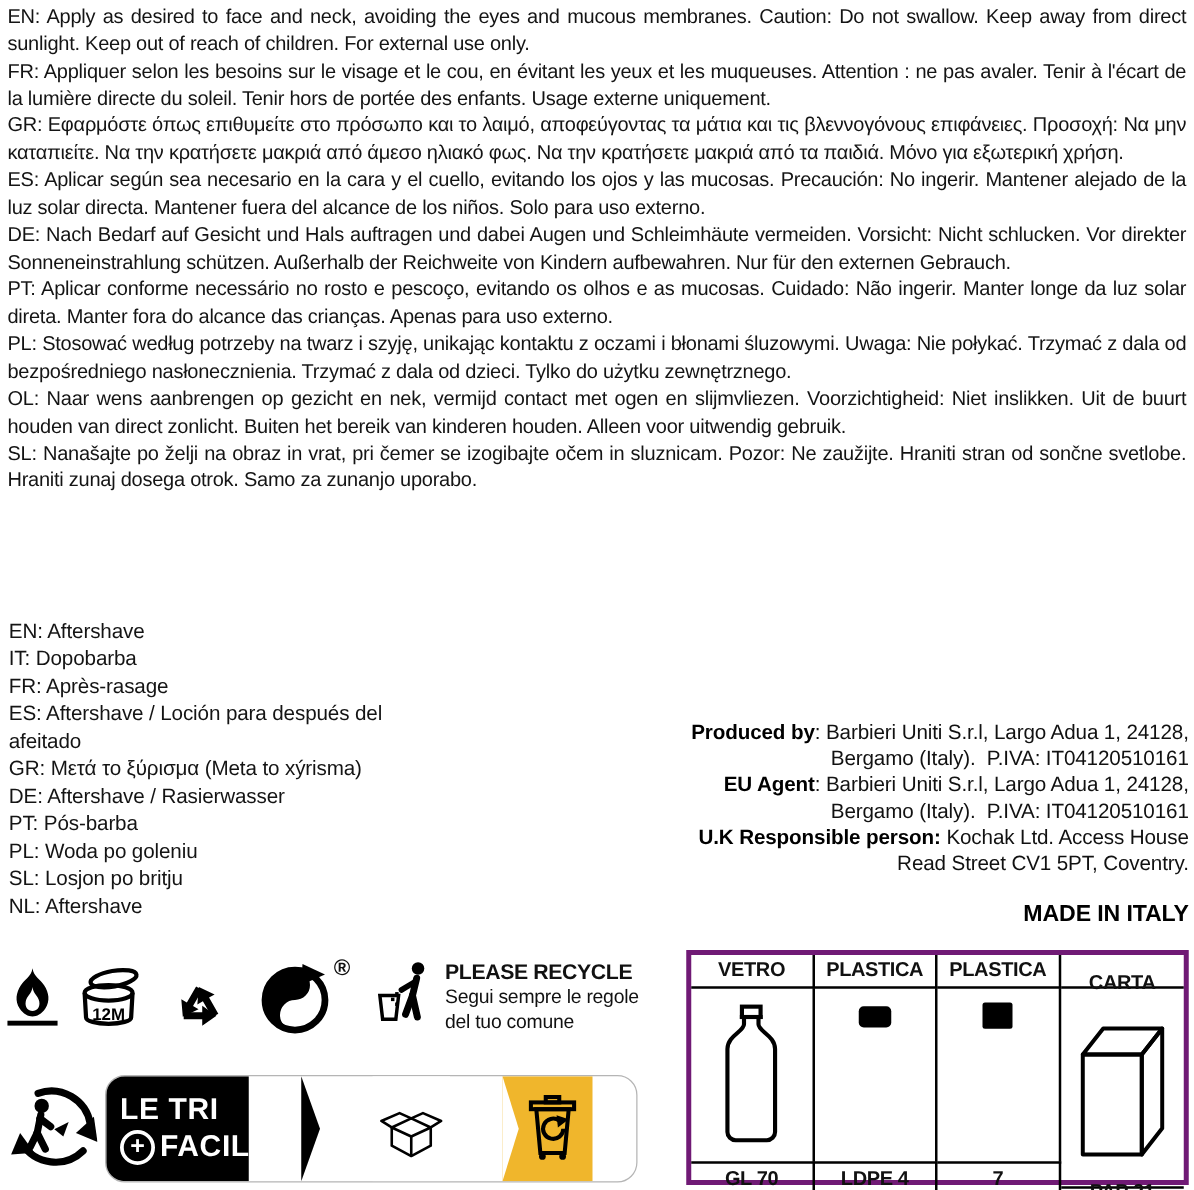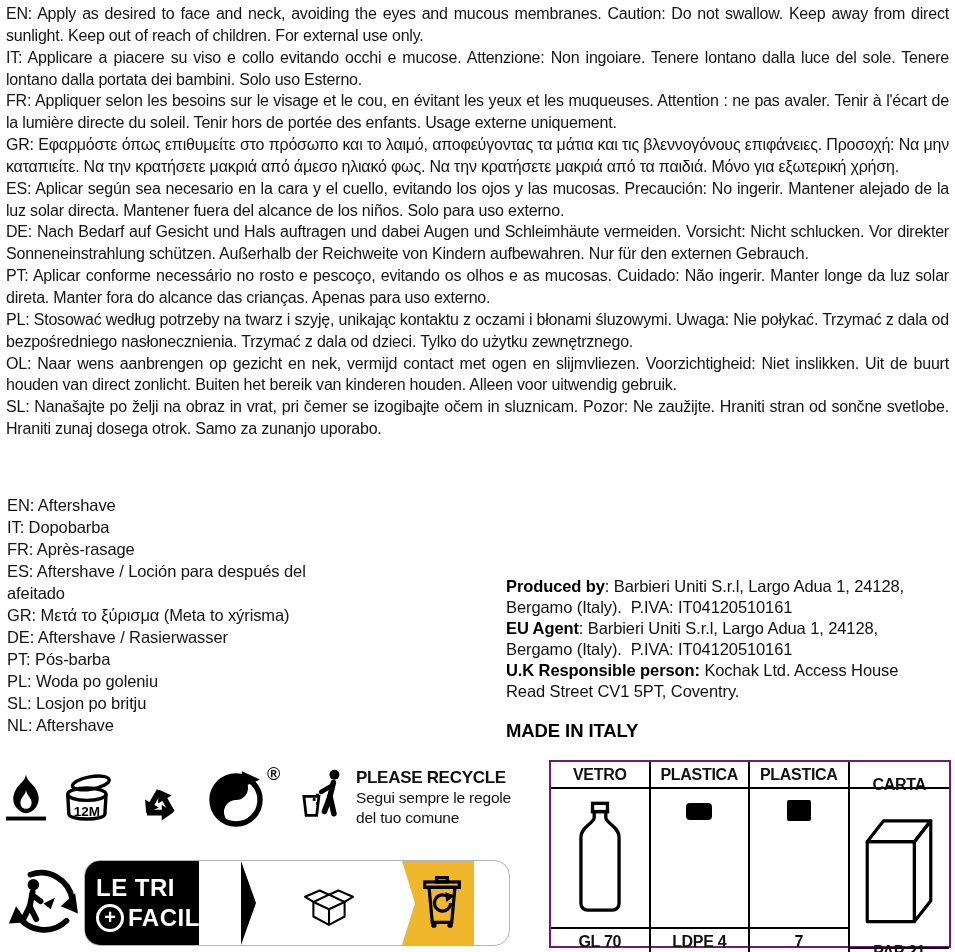--- a/index.html
+++ b/index.html
@@ -6,21 +6,21 @@
   body{width:955px;height:952px;position:relative;font-family:"Liberation Sans",sans-serif;color:#111;overflow:hidden;}
 
   
   .directions{position:absolute;top:3px;left:6px;width:943px;font-size:16px;line-height:21.85px;letter-spacing:-0.2px;text-align:justify;color:#141414;}
   .directions p{margin:0;}
 
   
   .names{position:absolute;top:494px;left:7px;width:335px;font-size:16.5px;line-height:22px;letter-spacing:-0.1px;color:#141414;}
 
   
-  .producer{position:absolute;top:576px;right:4px;width:445px;font-size:16.5px;line-height:21px;letter-spacing:-0.1px;color:#111;}
+  .producer{position:absolute;top:576px;right:4px;width:445px;text-align:right;font-size:16.5px;line-height:21px;letter-spacing:-0.1px;color:#111;}
   .producer strong{font-weight:bold;color:#000;}
   .made-in{margin-top:18px;font-weight:bold;font-size:18.5px;color:#000;}
 
   
   .bottom-left{position:absolute;left:0;top:758px;width:545px;height:194px;}
   .sym{position:absolute;}
   .recycle-note{position:absolute;left:356px;top:10px;width:180px;}
   .recycle-note .rn-title{font-weight:bold;font-size:17px;letter-spacing:-0.3px;}
   .recycle-note .rn-line{font-size:15.5px;line-height:20px;letter-spacing:-0.2px;}
 
@@ -41,36 +41,35 @@
   .seg-yellow{width:72px;background:var(--c-yellow,#F0B62C);position:relative;}
   .seg-yellow::before{content:"";position:absolute;left:0;top:0;width:0;height:0;border-top:42px solid transparent;border-bottom:42px solid transparent;border-left:13px solid #fff;}
   .seg-white2{width:64px;background:#fff;}
   .seg-green{flex:1;background:var(--c-green,#1B7F3C);position:relative;}
   .seg-green::before{content:"";position:absolute;left:0;top:0;width:0;height:0;border-top:42px solid transparent;border-bottom:42px solid transparent;border-left:13px solid #fff;}
   .triverre{width:50px;height:62px;border:4px solid #fff;border-radius:15px 15px 11px 11px;display:flex;flex-direction:column;align-items:center;color:#fff;font-weight:bold;}
   .tv-ring{width:9px;height:9px;border:4px solid #fff;border-radius:50%;margin-top:4px;}
   .tv-txt{font-size:11px;line-height:12px;letter-spacing:0;}
 
   
-  .sort-table{position:absolute;left:549px;top:760px;width:402px;height:188px;border:2px solid #701a75;box-sizing:border-box;display:grid;grid-template-columns:repeat(4,1fr);grid-template-rows:27px 1fr 27px;background:#fff;}
+  .sort-table{position:absolute;left:549px;top:760px;width:402px;height:188px;border:4px solid #701a75;box-sizing:border-box;display:grid;grid-template-columns:repeat(4,1fr);grid-template-rows:27px 1fr 27px;background:#fff;}
   .st-cell{border-right:2px solid #000;display:flex;align-items:center;justify-content:center;}
   .st-cell.last{border-right:none;margin-top:20px;}
   .st-h{border-bottom:2px solid #000;font-weight:bold;font-size:16px;letter-spacing:-0.3px;}
   .st-f{border-top:2px solid #000;font-weight:bold;font-size:16px;letter-spacing:-0.3px;}
   .st-b{align-items:flex-start;}
   .st-b.center{align-items:center;}
   .cap-shape{width:26px;height:17px;background:#000;border-radius:4px;margin-top:14px;}
   .seal-shape{width:24px;height:21px;background:#000;border-radius:2px;margin-top:11px;}
 </style>
 </head>
 <body>
 
 <div class="directions">
   <p>EN: Apply as desired to face and neck, avoiding the eyes and mucous membranes. Caution: Do not swallow. Keep away from direct sunlight. Keep out of reach of children. For external use only.</p>
-  <p>IT: Applicare a piacere su viso e collo evitando occhi e mucose. Attenzione: Non ingoiare. Tenere lontano dalla luce del sole. Tenere lontano dalla portata dei bambini. Solo uso Esterno.</p>
   <p>FR: Appliquer selon les besoins sur le visage et le cou, en évitant les yeux et les muqueuses. Attention : ne pas avaler. Tenir à l'écart de la lumière directe du soleil. Tenir hors de portée des enfants. Usage externe uniquement.</p>
   <p>GR: Εφαρμόστε όπως επιθυμείτε στο πρόσωπο και το λαιμό, αποφεύγοντας τα μάτια και τις βλεννογόνους επιφάνειες. Προσοχή: Να μην καταπιείτε. Να την κρατήσετε μακριά από άμεσο ηλιακό φως. Να την κρατήσετε μακριά από τα παιδιά. Μόνο για εξωτερική χρήση.</p>
   <p>ES: Aplicar según sea necesario en la cara y el cuello, evitando los ojos y las mucosas. Precaución: No ingerir. Mantener alejado de la luz solar directa. Mantener fuera del alcance de los niños. Solo para uso externo.</p>
   <p>DE: Nach Bedarf auf Gesicht und Hals auftragen und dabei Augen und Schleimhäute vermeiden. Vorsicht: Nicht schlucken. Vor direkter Sonneneinstrahlung schützen. Außerhalb der Reichweite von Kindern aufbewahren. Nur für den externen Gebrauch.</p>
   <p>PT: Aplicar conforme necessário no rosto e pescoço, evitando os olhos e as mucosas. Cuidado: Não ingerir. Manter longe da luz solar direta. Manter fora do alcance das crianças. Apenas para uso externo.</p>
   <p>PL: Stosować według potrzeby na twarz i szyję, unikając kontaktu z oczami i błonami śluzowymi. Uwaga: Nie połykać. Trzymać z dala od bezpośredniego nasłonecznienia. Trzymać z dala od dzieci. Tylko do użytku zewnętrznego.</p>
   <p>OL: Naar wens aanbrengen op gezicht en nek, vermijd contact met ogen en slijmvliezen. Voorzichtigheid: Niet inslikken. Uit de buurt houden van direct zonlicht. Buiten het bereik van kinderen houden. Alleen voor uitwendig gebruik.</p>
   <p>SL: Nanašajte po želji na obraz in vrat, pri čemer se izogibajte očem in sluznicam. Pozor: Ne zaužijte. Hraniti stran od sončne svetlobe. Hraniti zunaj dosega otrok. Samo za zunanjo uporabo.</p>
 </div>
 

